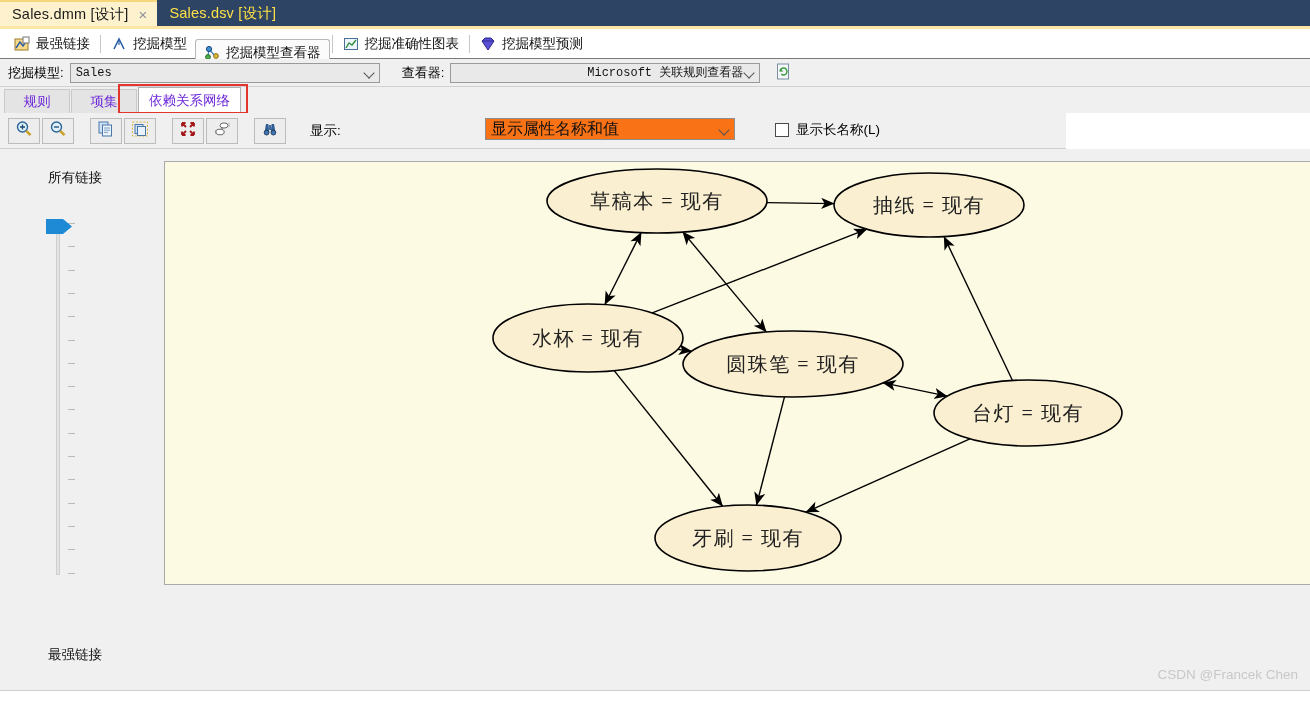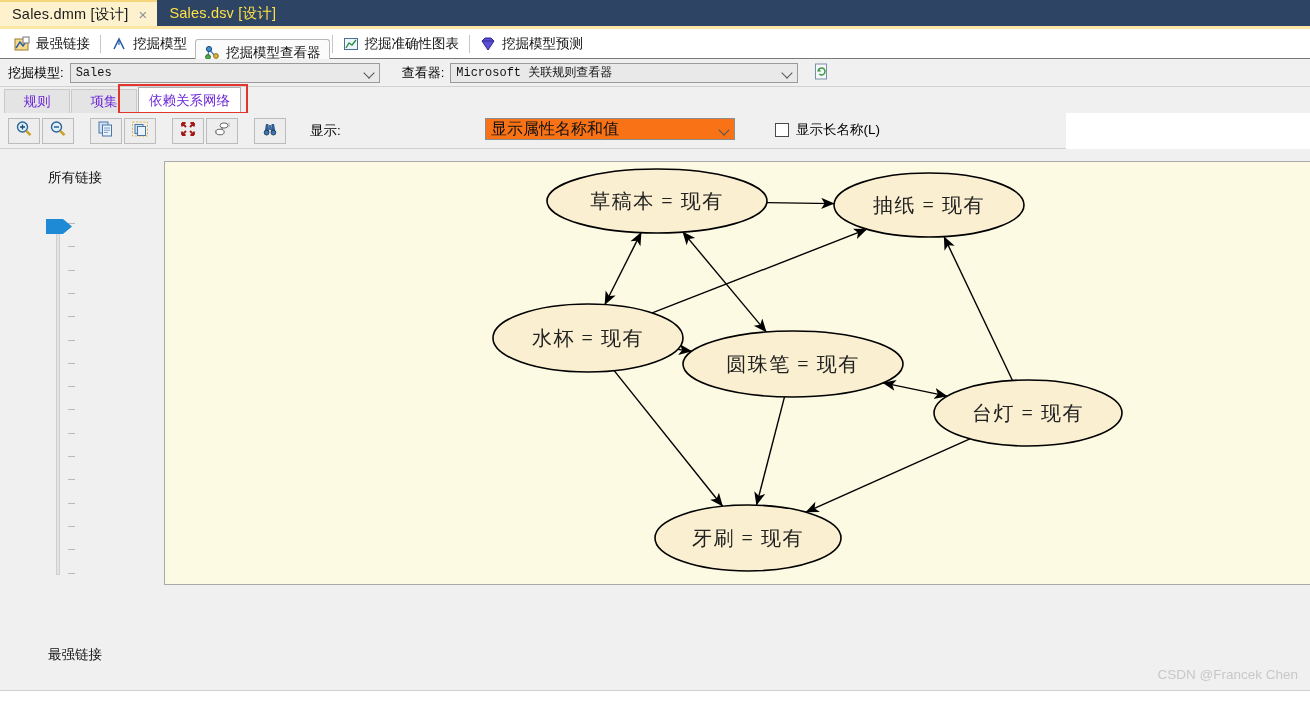--- a/index.html
+++ b/index.html
@@ -140,21 +140,21 @@
   .chev::after {
     content: "";
     position: absolute;
     left: 2px; top: 3px;
     width: 7px; height: 7px;
     border-left: 1.4px solid #555;
     border-bottom: 1.4px solid #555;
     transform: rotate(-45deg);
   }
   #combo-model { width: 310px; }
-  #combo-viewer { width: 348px; }
+  #combo-viewer { width: 310px; justify-content: flex-end; }
   #refresh-btn {
     width: 18px; height: 20px;
     display: flex; align-items: center; justify-content: center;
     margin-left: 8px;
   }
 
   
   #subtabs {
     position: absolute;
     left: 0; top: 87px;

